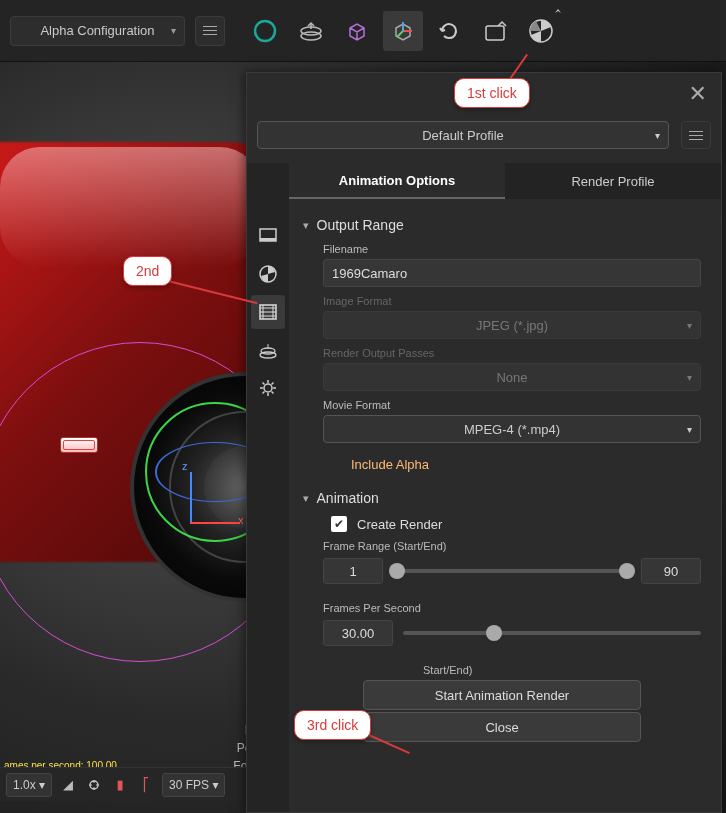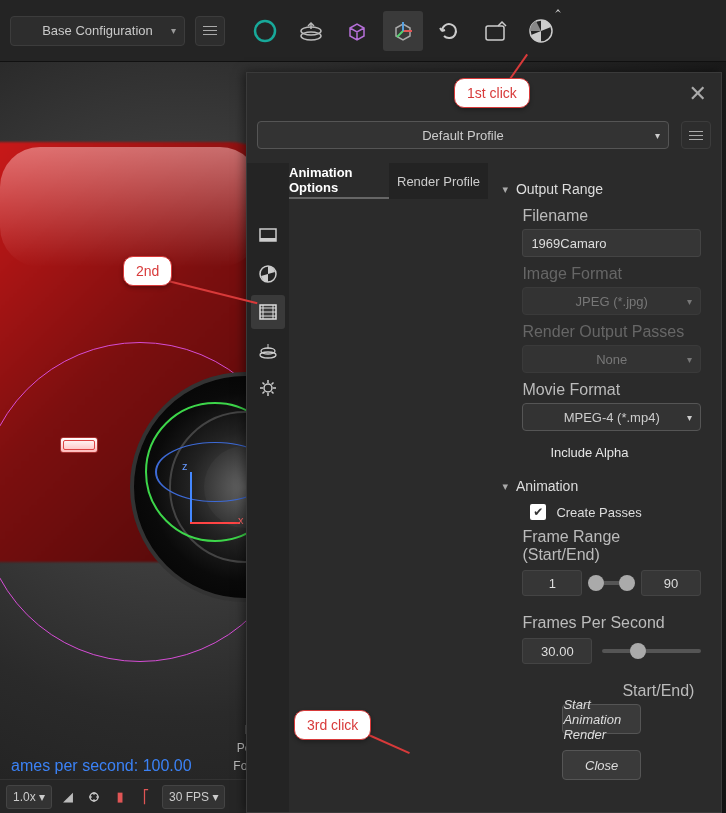--- a/index.html
+++ b/index.html
@@ -27,77 +27,77 @@
   .gizmo .axis-y { position: absolute; left: 40px; top: 20px; width: 2px; height: 50px; background: #4488ff; }
   .gizmo .label-x { position: absolute; left: 88px; top: 62px; color: #ff6666; font-size: 11px; }
   .gizmo .label-z { position: absolute; left: 32px; top: 8px; color: #6699ff; font-size: 11px; }
   .ring-green { position:absolute; left:145px; top:340px; width:140px; height:140px; border:2px solid #3dd64a; border-radius:50%; }
   .ring-blue { position:absolute; left:155px; top:350px; width:120px; height:120px; border:2px solid #3d6ad6; border-radius:50%; transform: rotateX(60deg); }
   .side-light { position:absolute; left:60px; top:375px; width:38px; height:16px; background:linear-gradient(#fff,#ffbbbb); border:1px solid #aa3333; border-radius:3px; }
   .side-light::before { content:""; position:absolute; inset:2px; border:1px solid #dd4444; border-radius:2px; }
   .sel-outline { position:absolute; left:-20px; top:280px; width:320px; height:320px; border:1px solid #d64dd6; border-radius:50%; }
 
   
-  .status-bar { position: absolute; left: 0; bottom: 38px; width: 250px; font-size: 16px; color: #3b82f6; line-height: 18px; padding-left: 11px; }
+  .status-bar { position: absolute; left: 0; bottom: 38px; width: 250px; font-size: 10px; color: #fde047; line-height: 18px; padding-left: 4px; }
   .status-right-labels { position: absolute; left: 220px; bottom: 38px; width: 40px; font-size: 12px; color: #bbb; text-align: right; line-height: 18px; }
 
   
-  .timeline-bar { position: absolute; left: 0; bottom: 0; width: 250px; height: 34px; background: #262626; display: flex; align-items: center; gap: 6px; padding: 0 6px; border-top: 1px solid #333; }
+  .timeline-bar { position: absolute; left: 0; bottom: 12px; width: 250px; height: 34px; background: #262626; display: flex; align-items: center; gap: 6px; padding: 0 6px; border-top: 1px solid #333; }
   .tl-select { background: #333; border: 1px solid #444; color: #ccc; height: 24px; padding: 0 6px; font-size: 12px; border-radius: 3px; display: flex; align-items: center; cursor: pointer; }
   .tl-icon { width: 20px; height: 20px; display: flex; align-items: center; justify-content: center; color: #bbb; cursor: pointer; }
 
   
   .panel { position: absolute; right: 4px; top: 72px; bottom: 0; width: 476px; background: #2b2b2b; border: 1px solid #3a3a3a; box-shadow: -2px 0 10px rgba(0,0,0,0.5); display: flex; flex-direction: column; }
   .panel-header { height: 42px; display: flex; align-items: center; justify-content: flex-end; padding: 0 14px; }
   .close-x { color: #aaa; font-size: 22px; cursor: pointer; }
   .profile-row { display: flex; gap: 12px; padding: 6px 10px 14px; }
   .profile-select { flex: 1; height: 28px; background: #333; border: 1px solid #555; border-radius: 4px; display: flex; align-items: center; justify-content: center; color: #ccc; position: relative; cursor: pointer; }
   .profile-select .arrow { position: absolute; right: 8px; font-size: 10px; }
   .panel-body { display: flex; flex: 1; min-height: 0; }
   .side-tabs { width: 42px; background: #242424; display: flex; flex-direction: column; align-items: center; padding-top: 56px; gap: 4px; }
   .side-tab { width: 34px; height: 34px; display: flex; align-items: center; justify-content: center; cursor: pointer; border-radius: 3px; }
   .side-tab.active { background: #3a3a3a; }
-  .main-area { flex: 1; display: flex; flex-direction: row; }
+  .main-area { flex: 1; display: flex; flex-direction: column; }
   .top-tabs { display: flex; height: 36px; }
   .top-tab { flex: 1; display: flex; align-items: center; justify-content: center; color: #ccc; cursor: pointer; font-size: 13px; }
   .top-tab.active { color: #fff; font-weight: 600; border-bottom: 2px solid #666; background: #2b2b2b; }
   .top-tab:not(.active) { background: #232323; }
   .scroll-area { flex: 1; overflow-y: auto; padding: 14px 20px 10px 14px; position: relative; }
   .scroll-area::-webkit-scrollbar { width: 8px; }
   .scroll-area::-webkit-scrollbar-thumb { background: #555; }
   .section-hdr { display: flex; align-items: center; gap: 8px; color: #ddd; font-size: 14px; margin: 4px 0 10px; cursor: pointer; }
   .section-hdr .caret { font-size: 11px; color: #aaa; }
-  .field-label { font-size: 16px; color: #bbb; margin: 8px 0 4px 20px; }
+  .field-label { font-size: 11px; color: #bbb; margin: 8px 0 4px 20px; }
   .field-label.disabled { color: #666; }
   .text-input { width: calc(100% - 20px); margin-left: 20px; height: 28px; background: #363636; border: 1px solid #444; color: #ddd; padding: 0 8px; border-radius: 3px; font-size: 13px; }
   .select-input { width: calc(100% - 20px); margin-left: 20px; height: 28px; background: #333; border: 1px solid #555; color: #ccc; border-radius: 4px; display: flex; align-items: center; justify-content: center; position: relative; cursor: pointer; font-size: 13px; }
   .select-input.disabled { color: #777; border-color: #3a3a3a; cursor: default; }
   .select-input .arrow { position: absolute; right: 8px; font-size: 10px; }
   .check-row { display: flex; align-items: center; gap: 10px; margin: 10px 0 4px 28px; color: #ddd; }
   .checkbox { width: 16px; height: 16px; background: #fff; border-radius: 2px; display: flex; align-items: center; justify-content: center; color: #333; font-size: 12px; cursor: pointer; }
-  .check-label.disabled { color: #e5e5e5; margin-left: 48px; margin-bottom: 14px; display: inline-block; }
+  .check-label.disabled { color: #fdba74; margin-left: 48px; margin-bottom: 14px; display: inline-block; }
   .range-row { display: flex; align-items: center; gap: 10px; margin-left: 20px; margin-top: 6px; }
   .small-input { width: 60px; height: 26px; background: #363636; border: 1px solid #444; color: #ddd; text-align: center; border-radius: 3px; font-size: 13px; }
   .slider { flex: 1; height: 4px; background: #555; border-radius: 2px; position: relative; }
   .slider .thumb { position: absolute; top: -6px; width: 16px; height: 16px; background: #aaa; border-radius: 50%; cursor: pointer; }
-  .panel-footer-buttons { padding: 0 60px 14px; display: flex; flex-direction: column; gap: 16px; font-style: italic; }
+  .panel-footer-buttons { padding: 0 60px 14px; display: flex; flex-direction: column; gap: 2px; }
   .wide-btn { height: 30px; background: #3a3a3a; border: 1px solid #555; color: #ddd; border-radius: 4px; display: flex; align-items: center; justify-content: center; cursor: pointer; font-size: 13px; }
 
   
   .callout { position: absolute; background: #fff; color: #d83a3a; font-size: 14px; padding: 6px 12px; border-radius: 10px; border: 1px solid #d83a3a; box-shadow: 0 2px 4px rgba(0,0,0,0.3); z-index: 50; pointer-events: none; }
   .callout-line { position: absolute; background: #d83a3a; height: 2px; transform-origin: left center; z-index: 49; pointer-events: none; }
 
   svg { display: block; }
 </style>
 </head>
 <body>
 
 <div class="top-toolbar">
   <div class="config-dropdown">
-    <span>Base Configuration</span>
+    <span>Alpha Configuration</span>
     <span class="arrow">▾</span>
   </div>
   <div class="hamburger-btn">
     <span></span>
       <span></span>
       <span></span>
   </div>
   <div class="toolbar-icons">
     <div class="tool-btn">
       <svg width="26" height="26">
@@ -285,21 +285,21 @@
 
         <div class="check-label disabled" style="margin-top:14px;">Include Alpha</div>
 
         
         <div class="section-hdr">
           <span class="caret">▾</span>
           <span>Animation</span>
         </div>
         <div class="check-row">
           <div class="checkbox">✔</div>
-          <span>Create Passes</span>
+          <span>Create Render</span>
         </div>
 
         <div class="field-label">Frame Range (Start/End)</div>
         <div class="range-row">
           <input class="small-input" value="1" style="">
           <div class="slider">
             <div class="thumb" style="left:-4px"></div>
             <div class="thumb" style="right:-4px;left:auto"></div>
           </div>
           <input class="small-input" value="90" style="">

